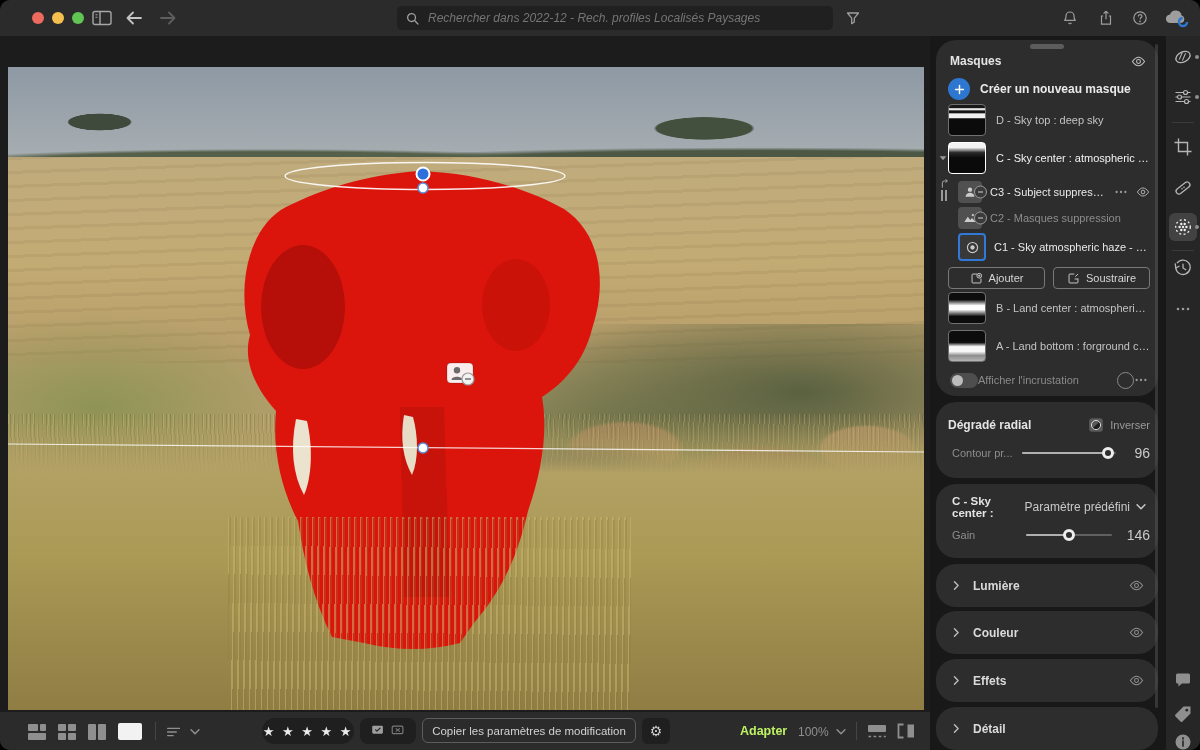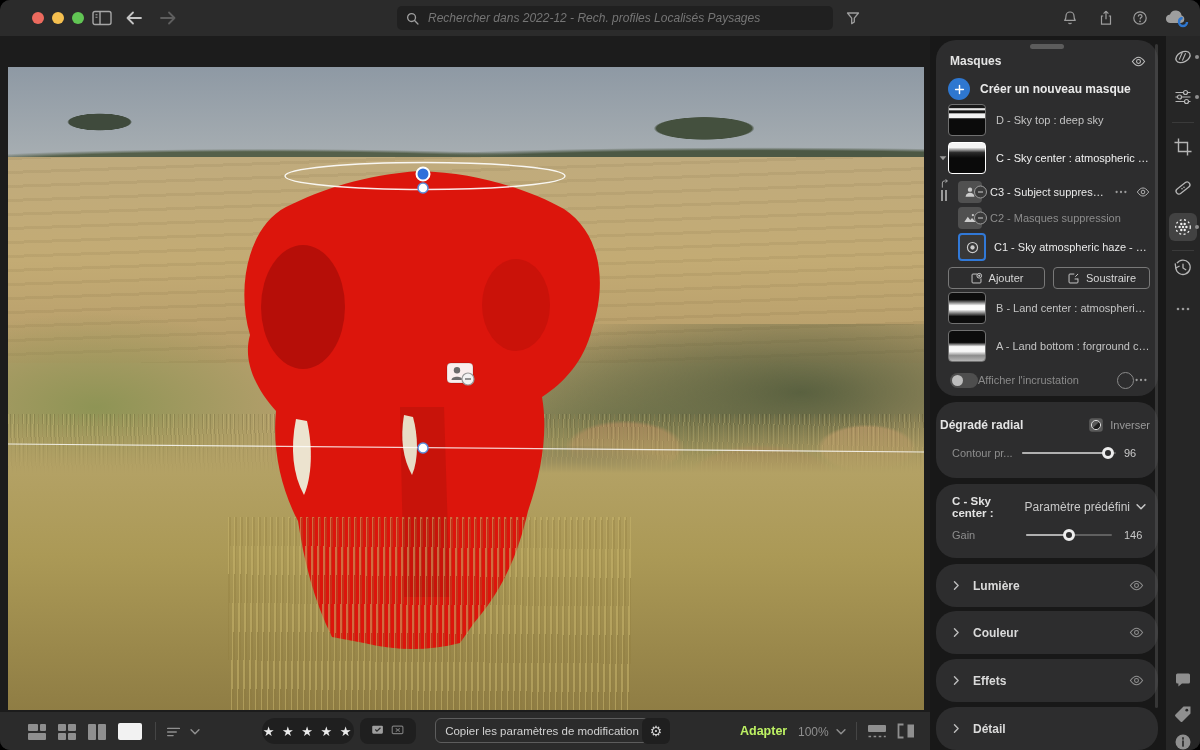--- a/index.html
+++ b/index.html
@@ -60,38 +60,38 @@
   .ctile{width:24px;height:22px;border-radius:4px;background:#505050;display:flex;align-items:center;justify-content:center;color:#cccccc;position:relative;flex:none;}
   .badge{position:absolute;right:-5px;top:50%;transform:translateY(-50%);width:11px;height:11px;border-radius:50%;background:#3a3a3a;border:1px solid #9b9b9b;display:flex;align-items:center;justify-content:center;}
   .badge i{display:block;width:5px;height:1.5px;background:#cfcfcf;}
   .pbtn{height:22px;border:1px solid #787878;border-radius:4px;display:flex;align-items:center;justify-content:center;gap:6px;color:#d6d6d6;font-size:11px;flex:1;background:transparent;}
   .tog{width:28px;height:15px;border-radius:8px;background:#4e4e4e;position:relative;flex:none;}
   .tog i{position:absolute;left:2px;top:2px;width:11px;height:11px;border-radius:50%;background:#bdbdbd;}
   .slider{position:relative;height:2px;background:#606060;border-radius:1px;}
   .slider .fill{position:absolute;left:0;top:0;height:2px;background:#b0b0b0;border-radius:1px;}
   .slider .knob{position:absolute;top:50%;width:6px;height:6px;border:3px solid #ededed;border-radius:50%;background:#2d2d2e;transform:translate(-50%,-50%);}
   .slbl{font-size:11px;color:#8d8d8d;}
-  .sval{font-size:11px;color:#c9c9c9;width:26px;}
+  .sval{font-size:14px;color:#c9c9c9;text-align:right;width:26px;}
   .seccard{height:43px;display:flex;align-items:center;padding:0 14px;box-sizing:border-box;gap:10px;}
   .seclbl{font-size:12px;font-weight:bold;color:#dadada;flex:1;}
   .scrollbar{position:absolute;left:1155px;top:8px;width:3px;height:664px;background:#5a5a5a;opacity:.45;border-radius:2px;}
   .dragpill{position:absolute;left:50%;top:4px;transform:translateX(-50%);width:34px;height:5px;border-radius:3px;background:#5c5c5c;}
 
   
   .railic{position:absolute;left:7px;color:#b5b5b5;}
   .raildot{position:absolute;left:29px;width:4px;height:4px;border-radius:50%;background:#8f8f8f;}
   .railsep{position:absolute;left:6px;width:22px;height:1px;background:#3a3a3a;}
   .railactive{position:absolute;left:3px;width:28px;height:28px;border-radius:6px;background:#424242;}
 
   
   .bottombar{position:absolute;left:0;top:712px;width:930px;height:38px;background:#2b2b2b;}
   .vic{position:absolute;top:11px;color:#8f8f8f;}
   .pill{position:absolute;top:6px;height:26px;background:#1f1f1f;border-radius:13px;display:flex;align-items:center;justify-content:center;}
   .stars{font-size:13px;color:#ececec;letter-spacing:2px;}
-  .copybtn{position:absolute;left:422px;top:6px;width:214px;height:25px;border:1px solid #5d5d5d;border-radius:6px;background:transparent;color:#d2d2d2;font-size:11.5px;display:flex;align-items:center;justify-content:center;box-sizing:border-box;font-family:"Liberation Sans",sans-serif;margin-left:13px;}
+  .copybtn{position:absolute;left:422px;top:6px;width:214px;height:25px;border:1px solid #5d5d5d;border-radius:6px;background:transparent;color:#d2d2d2;font-size:11.5px;display:flex;align-items:center;justify-content:center;box-sizing:border-box;font-family:"Liberation Sans",sans-serif;}
   .fitlbl{position:absolute;left:740px;top:12px;font-size:12.5px;font-weight:bold;color:#bef264;}
   .zoomlbl{position:absolute;left:798px;top:13px;font-size:12px;color:#8f8f8f;}
   .divd{position:absolute;top:10px;width:1px;height:18px;background:#454545;}
   .gridic{position:absolute;top:12px;display:grid;gap:2px;}
   .gridic b{background:#8f8f8f;border-radius:1px;display:block;}
 </style>
 </head>
 <body>
 
 <svg width="0" height="0" style="position:absolute">
@@ -436,21 +436,21 @@
             </span>
           <span style="flex:1;font-size:11px;color:#8a8a8a">Afficher l'incrustation</span>
           <span style="width:15px;height:15px;border:1.5px solid #8a8a8a;border-radius:50%"></span>
           <svg class="ic" width="14" height="14" style="color:#9a9a9a">
               <use href="#sy-dots"></use>
             </svg>
         </div>
       </div>
 
       <div class="card" style="left:6px;top:366px;width:222px;height:76px">
-        <div class="abs row" style="left:4px;right:8px;top:14px;height:18px">
+        <div class="abs row" style="left:12px;right:8px;top:14px;height:18px">
           <span class="ptitle" style="flex:1">Dégradé radial</span>
           <svg class="ic" width="16" height="16">
               <use href="#sy-invert"></use>
             </svg>
           <span style="font-size:11px;color:#9a9a9a;margin-left:6px">Inverser</span>
         </div>
         <div class="abs row" style="left:16px;right:8px;top:44px;height:14px;gap:8px">
           <span class="slbl" style="width:62px">Contour pr...</span>
           <span class="slider" style="flex:1">
             <span class="fill" style="width:91%"></span>

